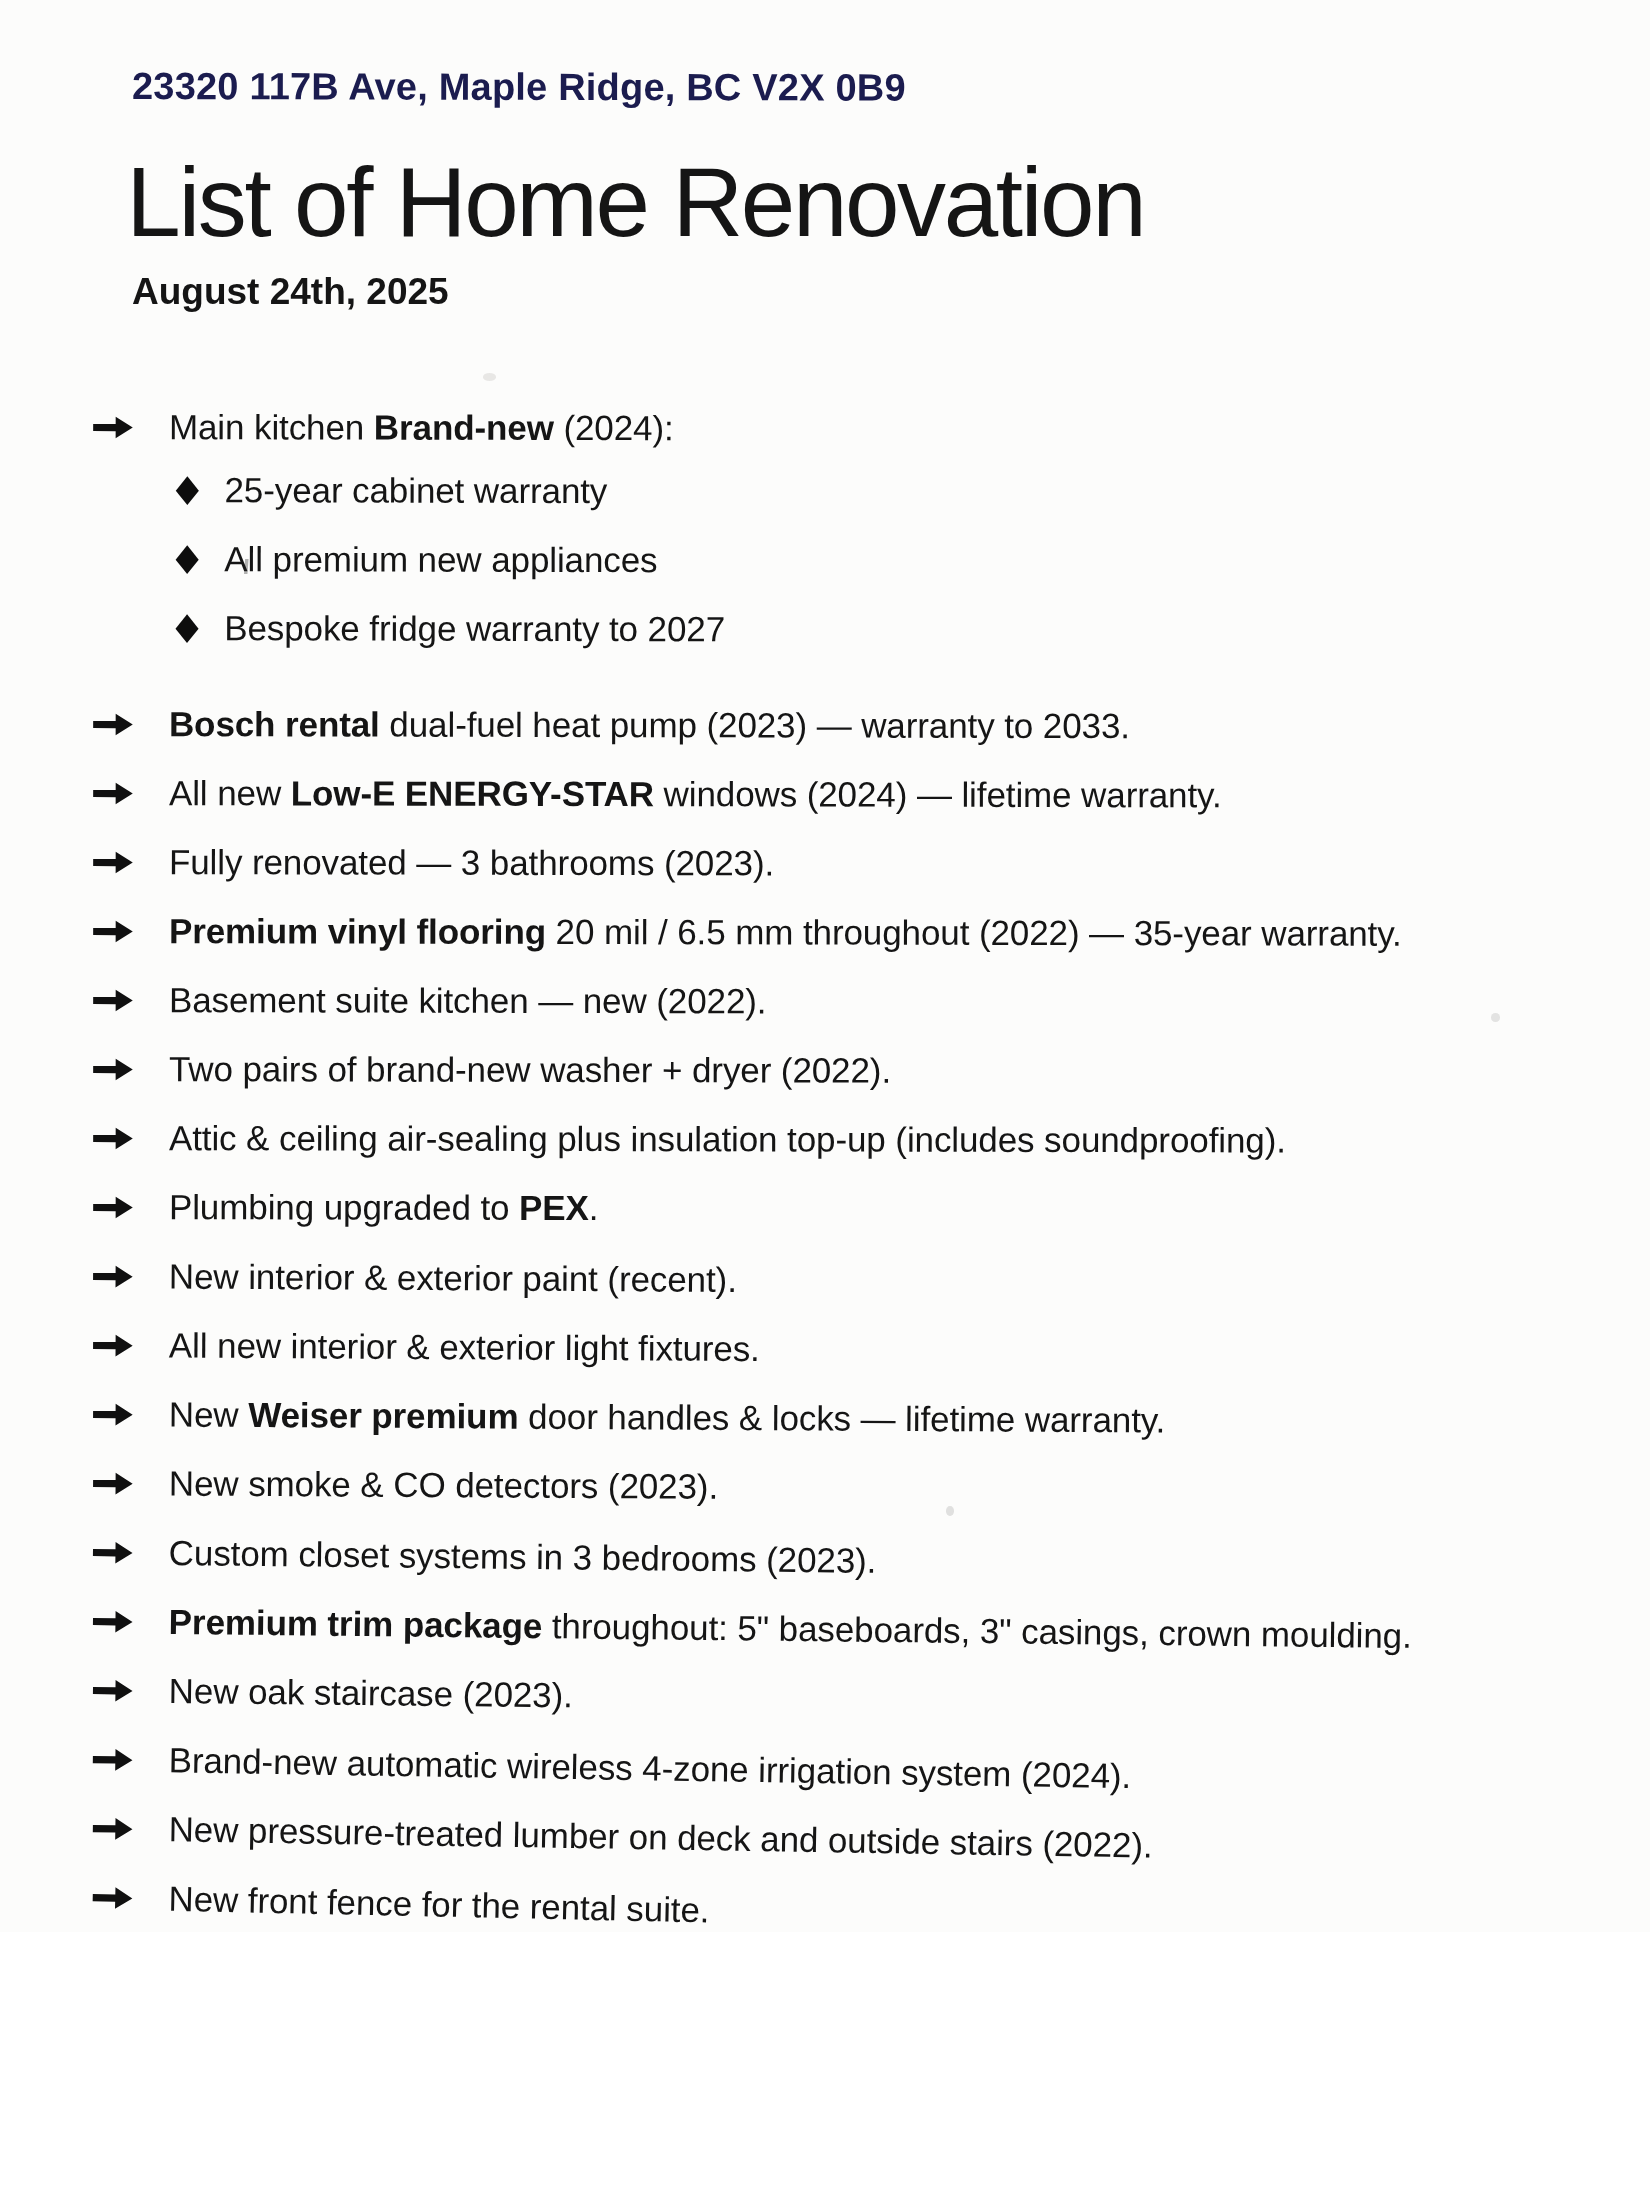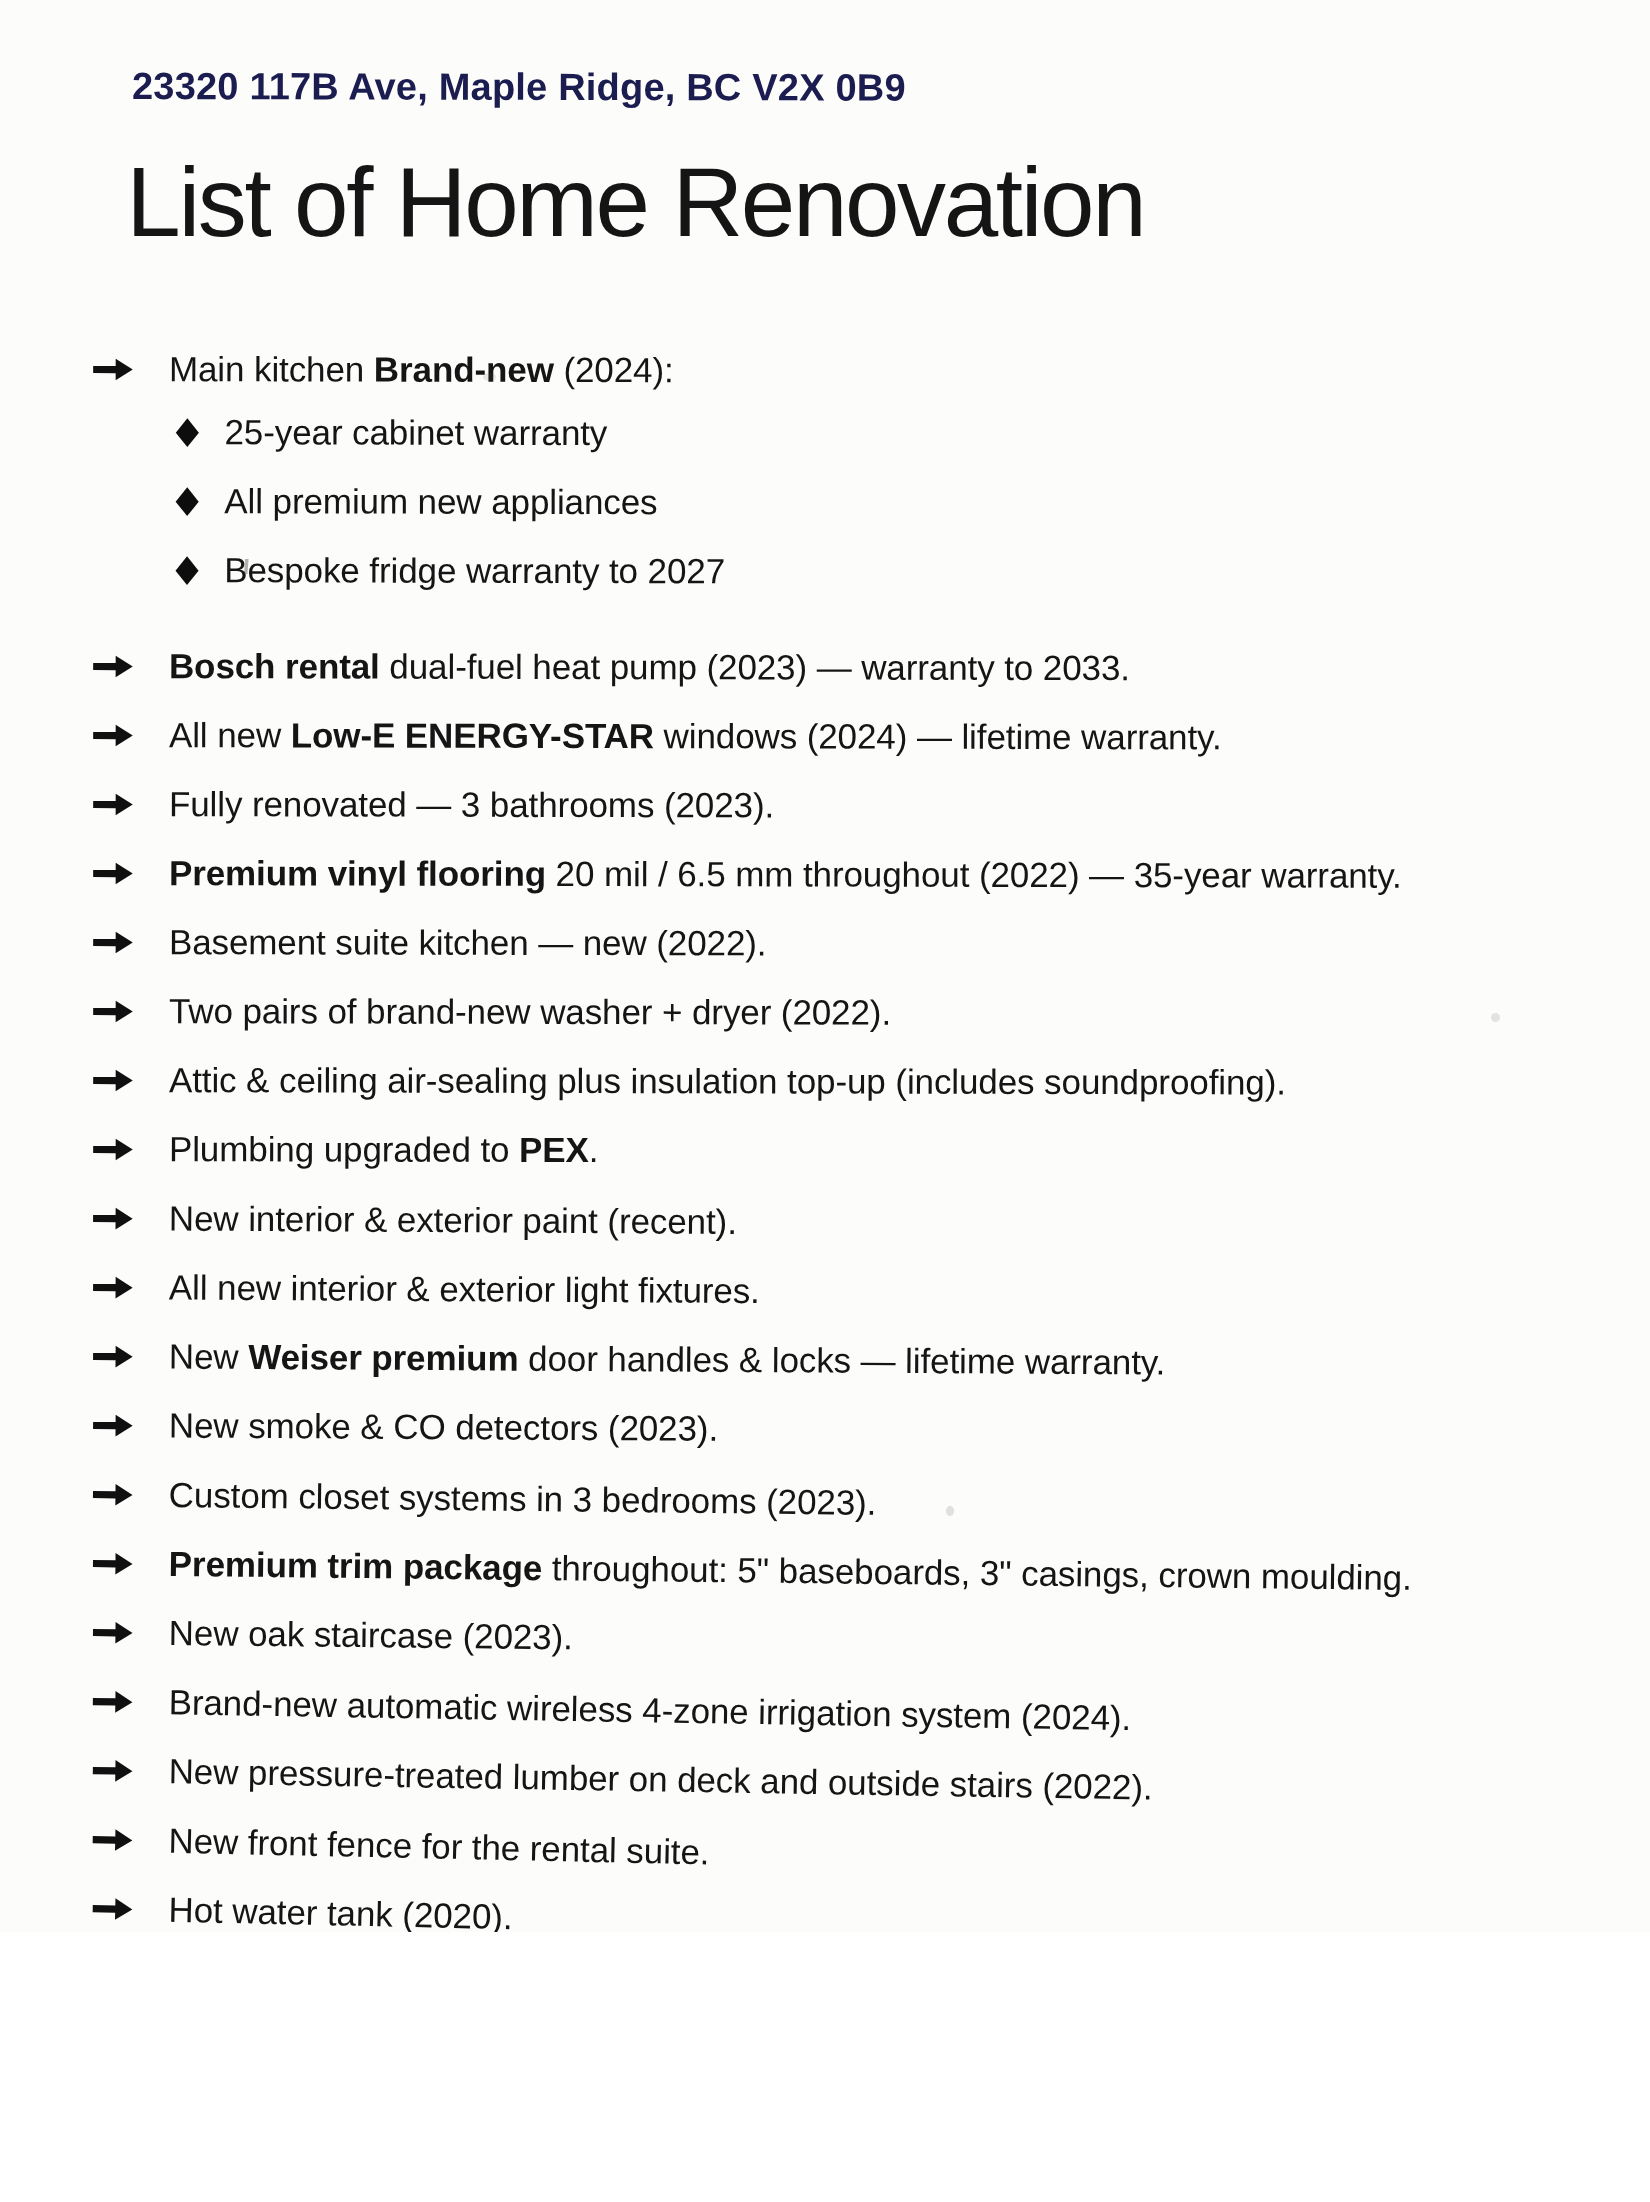--- a/index.html
+++ b/index.html
@@ -70,20 +70,21 @@
   .s5{left:244px;top:559px;width:5.7px;height:15.3px;
       background:rgba(40,40,40,.35);clip-path:polygon(20% 0,80% 0,60% 100%,0 100%);}
 </style>
 </head>
 <body>
 
 <div class="page">
   <header class="header">
     <div class="address">23320 117B Ave, Maple Ridge, BC V2X 0B9</div>
     <h1 class="title">List of Home Renovation</h1>
+    <div class="date">August 24th, 2025</div>
   </header>
 
   <ul class="list">
       <li class="item">
         <span class="arrow">
           <svg viewBox="0 0 48 30" aria-hidden="true">
             <path d="M2 11 H27 V3 L46 15 L27 27 V19 H2 Z"></path>
           </svg>
         </span>
         <div class="item-body">

